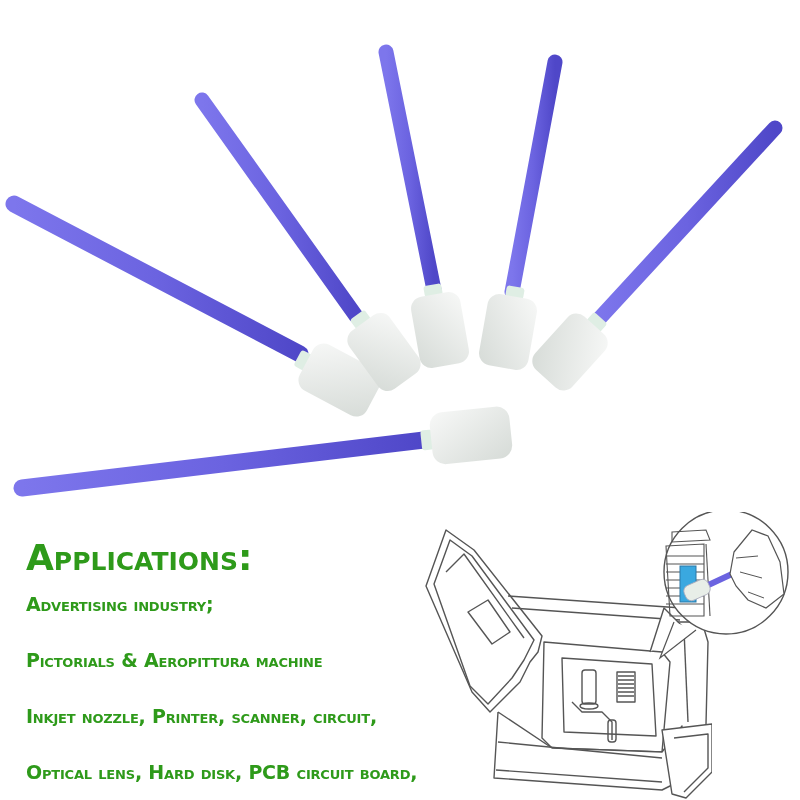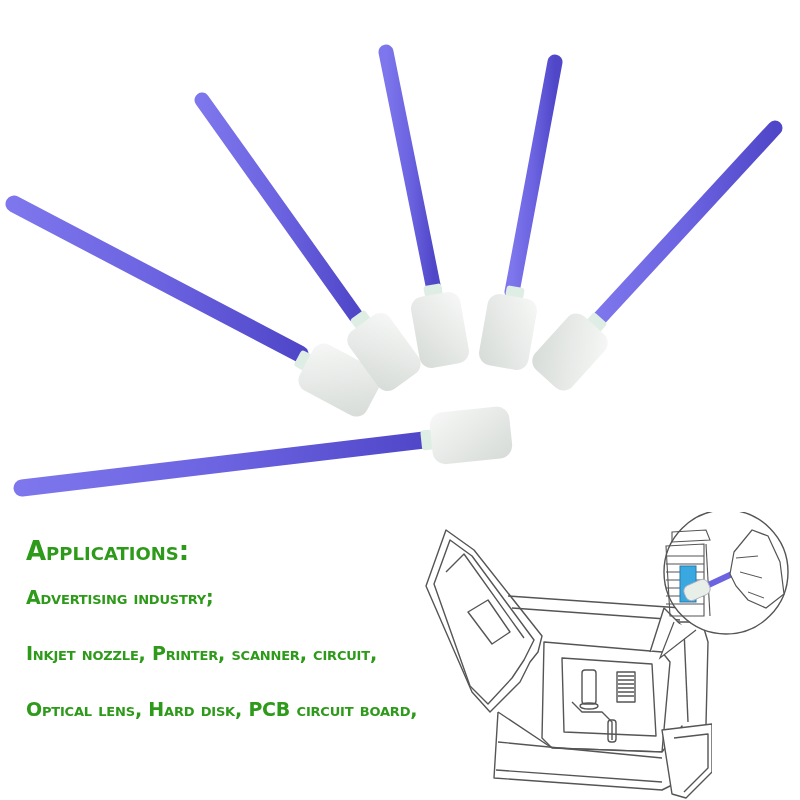--- a/index.html
+++ b/index.html
@@ -1,19 +1,19 @@
 <!DOCTYPE html>
 <html style="--green: #2e9a1a;"><head>
   <meta charset="utf-8">
   <style>
     html, body { margin: 0; padding: 0; background: #ffffff; }
     body { width: 800px; height: 800px; position: relative; overflow: hidden; font-family: "DejaVu Sans", sans-serif; }
     #swabs { position: absolute; left: 0; top: 0; width: 800px; height: 510px; }
     .apps { position: absolute; left: 26px; top: 520px; width: 420px; }
-    .apps-title { color: var(--green); font-weight: bold; font-variant: small-caps; font-size: 26px; line-height: 46px; margin: 8px 0 8px 0; letter-spacing: 0px; }
+    .apps-title { color: var(--green); font-weight: bold; font-variant: small-caps; font-size: 36px; line-height: 46px; margin: 15px 0 8px 0; letter-spacing: 0px; }
     .apps-item { color: var(--green); font-weight: bold; font-variant: small-caps; font-size: 19px; line-height: 22px; height: 44px; white-space: nowrap; letter-spacing: -0.2px; margin-top: 12px; }
     #printer { position: absolute; left: 412px; top: 512px; width: 300px; height: 288px; }
     #zoom-bubble { position: absolute; left: 640px; top: 512px; width: 160px; height: 150px; }
   </style>
 </head>
 <body>
 
 <style>:root{--green:#2e9a1a;}</style>
 
 <svg id="swabs" viewBox="0 0 800 510" xmlns="http://www.w3.org/2000/svg">
@@ -74,20 +74,21 @@
     <g transform="translate(465,436) rotate(-6)">
       <rect x="-44" y="-10" width="12" height="20" rx="3" fill="#dfeee4"></rect>
       <rect x="-34" y="-26" width="80" height="52" rx="13" fill="url(#foamG)"></rect>
     </g>
   </g>
 </svg>
 
 <div class="apps">
   <div class="apps-title">Applications:</div>
   <div class="apps-item">Advertising industry;</div>
+  <div class="apps-item">Pictorials &amp; Aeropittura machine</div>
   <div class="apps-item">Inkjet nozzle, Printer, scanner, circuit,</div>
   <div class="apps-item">Optical lens, Hard disk, PCB circuit board,</div>
 </div>
 
 <svg id="printer" viewBox="0 0 300 288" xmlns="http://www.w3.org/2000/svg" fill="none" stroke="#555" stroke-width="1.4" stroke-linejoin="round">
 
   <path d="M14 74 L34 18 L62 38 L130 124 L126 140 L118 150 L108 170 L78 200 L60 180 Z" fill="#fff"></path>
   <path d="M22 72 L38 28 L60 44 L122 128 L112 148 L100 166 L76 192 L58 174 Z"></path>
   <path d="M34 60 L52 42 L112 126"></path>
   <path d="M56 100 L76 88 L98 120 L80 132 Z"></path>

